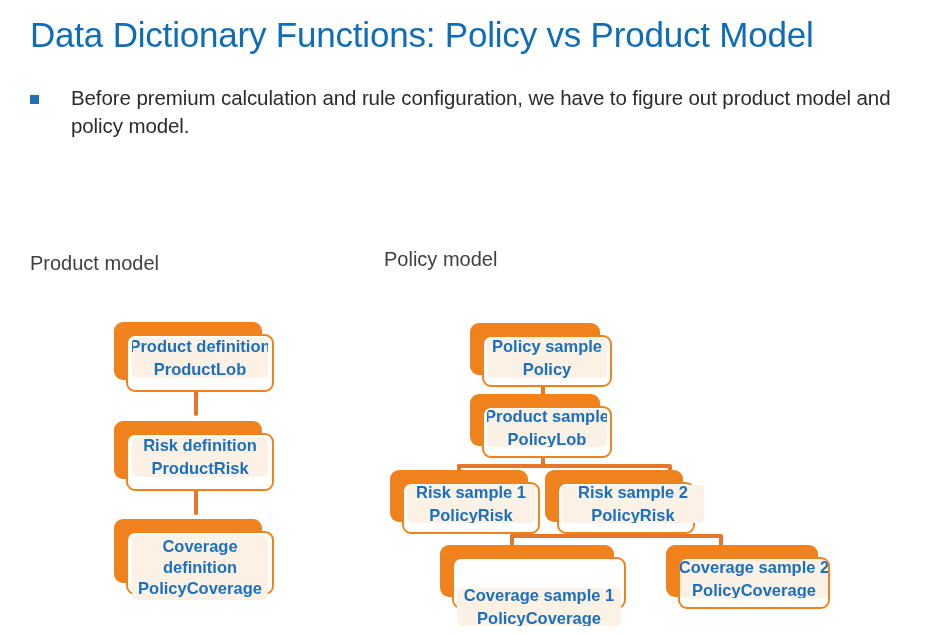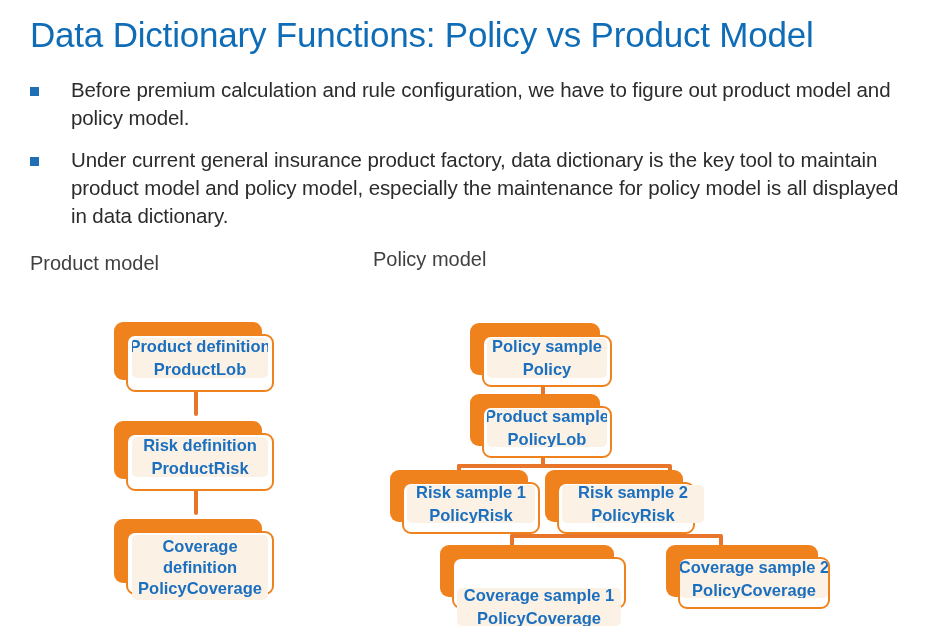--- a/index.html
+++ b/index.html
@@ -17,40 +17,40 @@
     position:absolute;left:30px;top:15px;
     font-size:35px;
     color:#0F6CB6;
     letter-spacing:-0.2px;
     white-space:nowrap;
     font-family:"Liberation Sans", sans-serif;
   }
 
   
   .bullets{position:absolute;left:30px;top:76px;width:880px;}
-  .bullet-row{display:flex;align-items:flex-start;margin-bottom:14px;}
+  .bullet-row{display:flex;align-items:flex-start;margin-bottom:14px;margin-top:8px;}
   .bullet-mark{
     width:9px;height:9px;background:#1F6FB5;
     flex:0 0 9px;margin-top:11px;margin-right:32px;
   }
   .bullet-text{
     font-size:20.5px;
     line-height:28px;
     color:#2b2b2b;
     letter-spacing:-0.1px;
   }
 
   
   .caption{
     position:absolute;
     font-size:20px;
     color:#404040;
   }
   #caption-product{left:30px;top:252px;}
-  #caption-policy{left:373px;top:248px;text-align:right;}
+  #caption-policy{left:384px;top:248px;text-align:right;}
 
   
   .node{position:absolute;}
   .node .shadow{
     position:absolute;left:0;top:0;
     background:#F0821E;
     border-radius:9px;
   }
   .node .card{
     position:absolute;
@@ -92,24 +92,20 @@
 
 <div class="slide">
 
   <div class="title">Data Dictionary Functions: Policy vs Product Model</div>
 
   <div class="bullets">
     <div class="bullet-row">
       <span class="bullet-mark"></span>
       <span class="bullet-text">Before premium calculation and rule configuration, we have to figure out product model and policy model.</span>
     </div>
-    <div class="bullet-row">
-      <span class="bullet-mark"></span>
-      <span class="bullet-text">Under current general insurance product factory, data dictionary is the key tool to maintain product model and policy model, especially the maintenance for policy model is all displayed in data dictionary.</span>
-    </div>
   </div>
 
   <div class="caption" id="caption-product">Product model</div>
   <div class="caption" id="caption-policy">Policy model</div>
 
   <div class="conn conn-v conn-round" style="left:194px;top:388px;height:28px;"></div>
 
   <div class="conn conn-v conn-round" style="left:194px;top:487px;height:28px;"></div>
 
   <div class="node" id="node-product-definition" style="left:114px;top:322px;width:160px;height:90px;">

